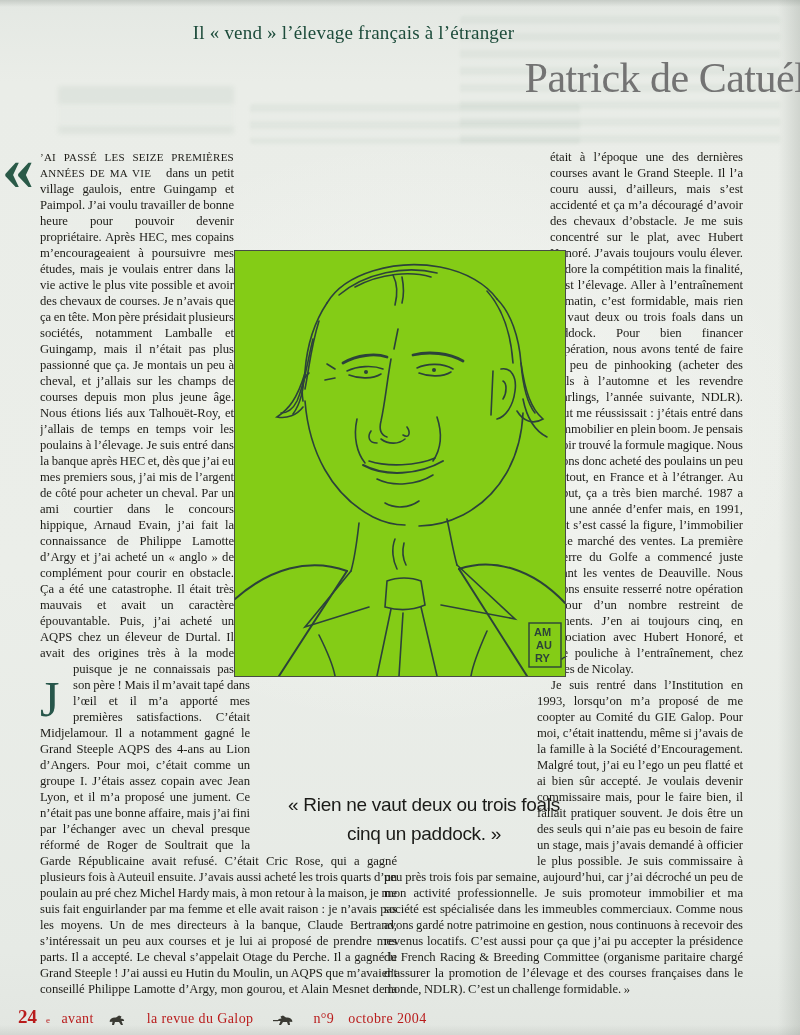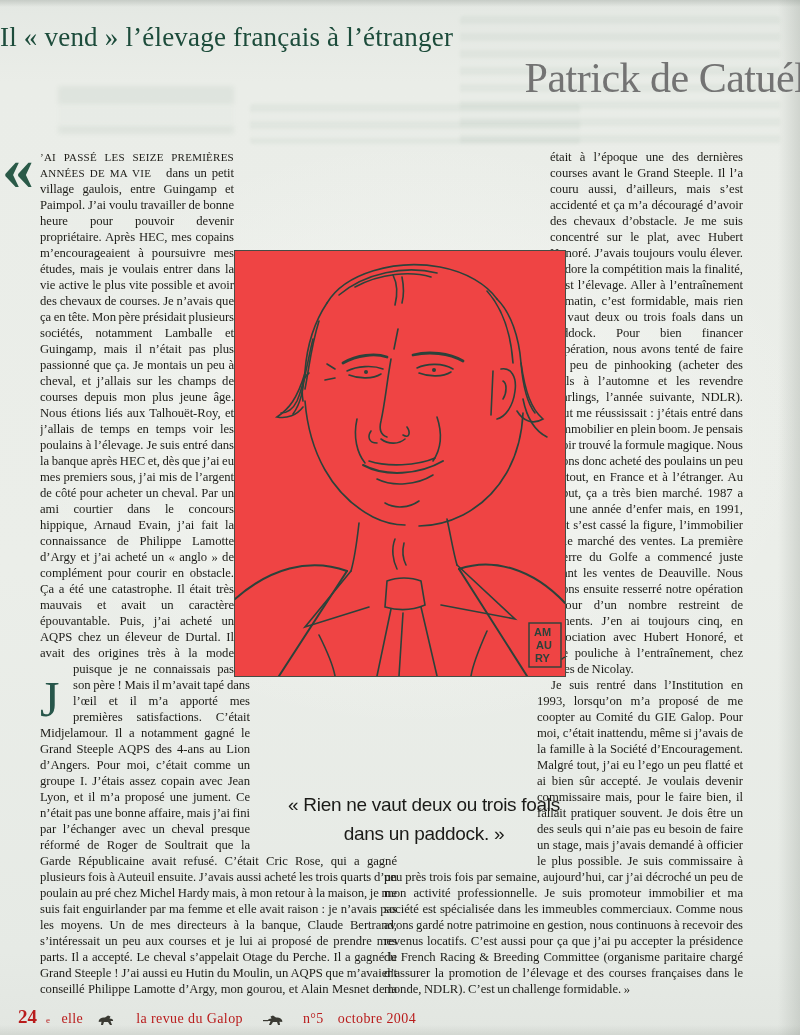--- a/index.html
+++ b/index.html
@@ -13,22 +13,22 @@
   .edge-right{position:absolute;right:0;top:0;width:22px;height:100%;
         background:linear-gradient(90deg,rgba(150,158,150,0) 0%,rgba(140,148,140,.28) 100%);}
   .edge-top{position:absolute;left:0;top:0;width:100%;height:7px;
         background:linear-gradient(180deg,rgba(130,140,132,.30),rgba(130,140,132,0));}
   .edge-bottom{position:absolute;left:0;bottom:0;width:100%;height:10px;
         background:linear-gradient(0deg,rgba(140,148,140,.18),rgba(140,148,140,0));}
   .ghost{position:absolute;opacity:.5;filter:blur(1.4px);border-radius:3px;
         background:repeating-linear-gradient(180deg, rgba(122,150,133,.17) 0 8px, rgba(122,150,133,.02) 8px 17px);}
   .ghost.big{background:repeating-linear-gradient(180deg, rgba(118,148,130,.20) 0 18px, rgba(118,148,130,.03) 18px 40px);filter:blur(2.2px);}
 
-  .kicker{position:absolute;left:0;top:22px;width:707px;
-        font-size:27px;color:#1d4c3b;letter-spacing:.2px;}
+  .kicker{position:absolute;left:0;top:22px;width:707px;text-align:center;
+        font-size:19px;color:#1d4c3b;letter-spacing:.2px;}
   .title{position:absolute;left:0;top:54px;width:800px;text-align:right;
         font-size:42px;color:#737373;letter-spacing:-.5px;margin-left:44px;}
 
   .big-guillemet{position:absolute;left:2px;top:138px;font-size:64px;line-height:60px;
         color:#2a5a48;font-weight:bold;}
 
   .col{position:absolute;top:149px;font-size:12.7px;line-height:16px;color:#1d1c17;
         text-align:justify;letter-spacing:-.05px;word-spacing:-.6px;
         hyphens:auto;-webkit-hyphens:auto;max-height:848px;overflow:hidden;}
   .col p{margin:0;}
@@ -38,21 +38,21 @@
   .sp-l1{float:right;width:163px;height:444px;margin-top:82px;}
   .sp-l2{float:right;clear:right;width:147px;height:62px;margin-top:114px;}
   .sp-r1{float:left;width:166px;height:444px;margin-top:82px;}
   .sp-r2{float:left;clear:left;width:153px;height:64px;margin-top:116px;}
   .dropcap{float:left;font-size:50px;line-height:44px;height:46px;width:29px;
         margin:2px 4px 0 0;color:#27564a;}
   .lead{font-size:11px;letter-spacing:.25px;margin-right:15px;}
   .indent{text-indent:14px;}
 
   .portrait{position:absolute;left:234px;top:250px;width:330px;height:425px;
-        border:1px solid #474c45;background:#ef4444;box-sizing:content-box;}
+        border:1px solid #474c45;background:#84cc16;box-sizing:content-box;}
   .portrait svg{display:block;width:330px;height:425px;}
 
   .pull-quote{position:absolute;left:288px;top:790px;width:272px;text-align:center;
         font-family:"Liberation Sans","DejaVu Sans",sans-serif;
         font-size:19px;line-height:29px;color:#1b1b18;letter-spacing:-.3px;}
 
   .footer{position:absolute;left:18px;top:998px;display:flex;align-items:baseline;
         color:#b91c1c;font-size:14px;letter-spacing:.4px;white-space:nowrap;gap:9px;}
   .footer .pnum{font-size:19px;font-weight:bold;letter-spacing:0;}
   .footer sup{font-size:9px;vertical-align:super;margin-right:2px;}
@@ -161,30 +161,30 @@
     <g fill="#2c423a" font-family="Liberation Sans, sans-serif" font-size="11" font-weight="bold">
       <text x="299" y="385">AM</text>
       <text x="301" y="398">AU</text>
       <text x="300" y="411">RY</text>
     </g>
   </svg>
 </div>
 
 <div class="pull-quote">
   <span>« Rien ne vaut deux ou trois foals</span><br>
-  <span>dans un paddock. »</span>
+  <span>cinq un paddock. »</span>
 </div>
 
 <div class="footer">
   <span class="pnum">24</span>
     <sup>e</sup>
-  <span>elle</span>
+  <span>avant</span>
   <svg width="20" height="13" viewBox="0 0 20 13">
     <path fill="#3a3a33" d="M1.5,8.5 C2,5.5 5,4 8,4.5 L11,2.5 L13.5,3.5 L12.5,5.5 C15,5.5 16.5,6.5 16,8 L13.5,8 L15,12 L13,12 L11,9 L7,9 L6,12 L4,12 L4.5,8.8 C3,9 2,9 1.5,8.5 Z"></path>
   </svg>
   <span class="seg">la revue du Galop</span>
   <svg width="22" height="13" viewBox="0 0 22 13">
     <path fill="#3a3a33" d="M20.5,8.5 C20,5.5 17,4 14,4.5 L11,2.5 L8.5,3.5 L9.5,5.5 C7,5.5 5.5,6.5 6,8 L8.5,8 L7,12 L9,12 L11,9 L15,9 L16,12 L18,12 L17.5,8.8 C19,9 20,9 20.5,8.5 Z"></path>
     <path fill="#3a3a33" d="M1,7 L6,7 L6,8.2 L1,8.2 Z"></path>
   </svg>
-  <span class="seg">n°5</span>
+  <span class="seg">n°9</span>
   <span>octobre 2004</span>
 </div>
 
 </body></html>

